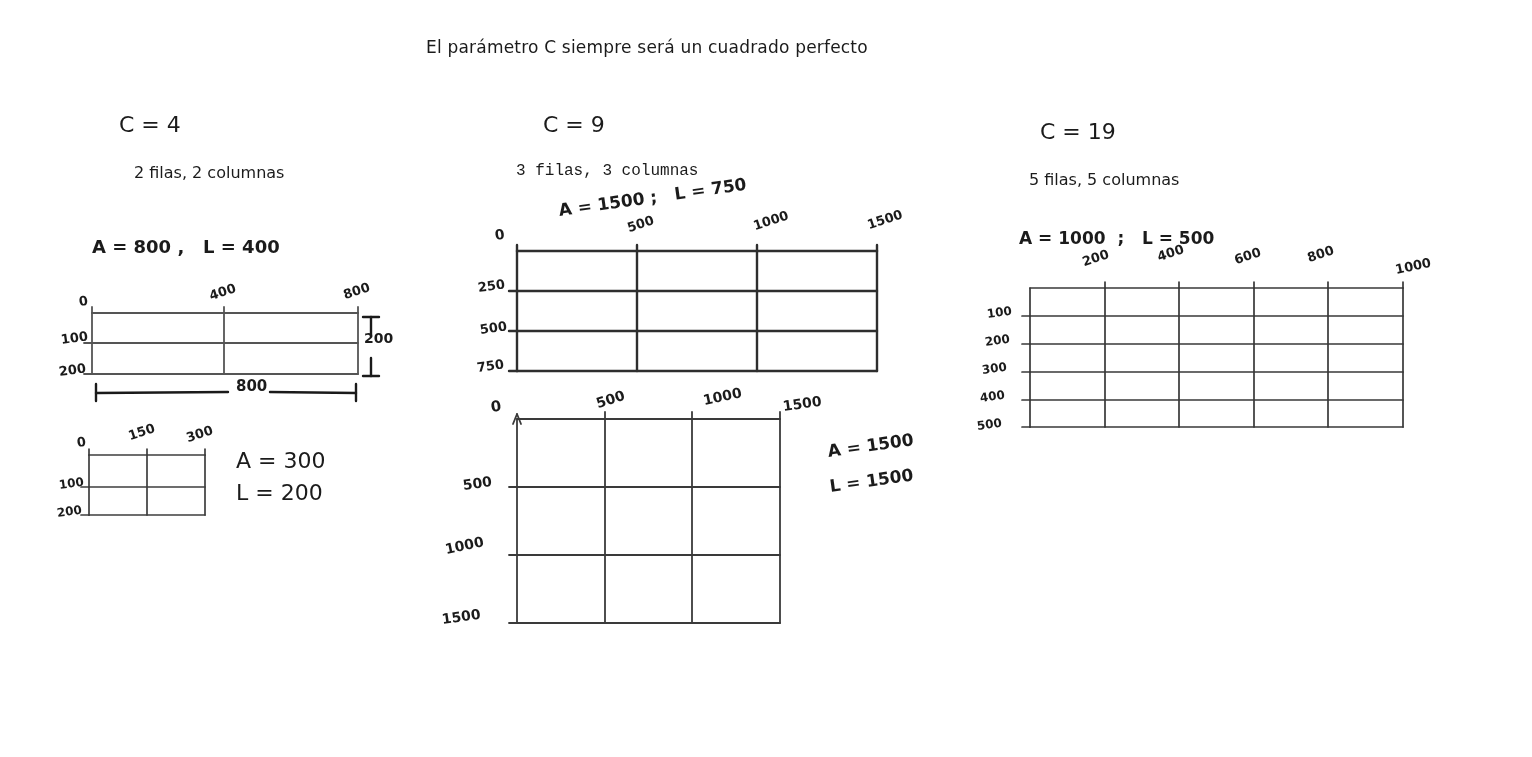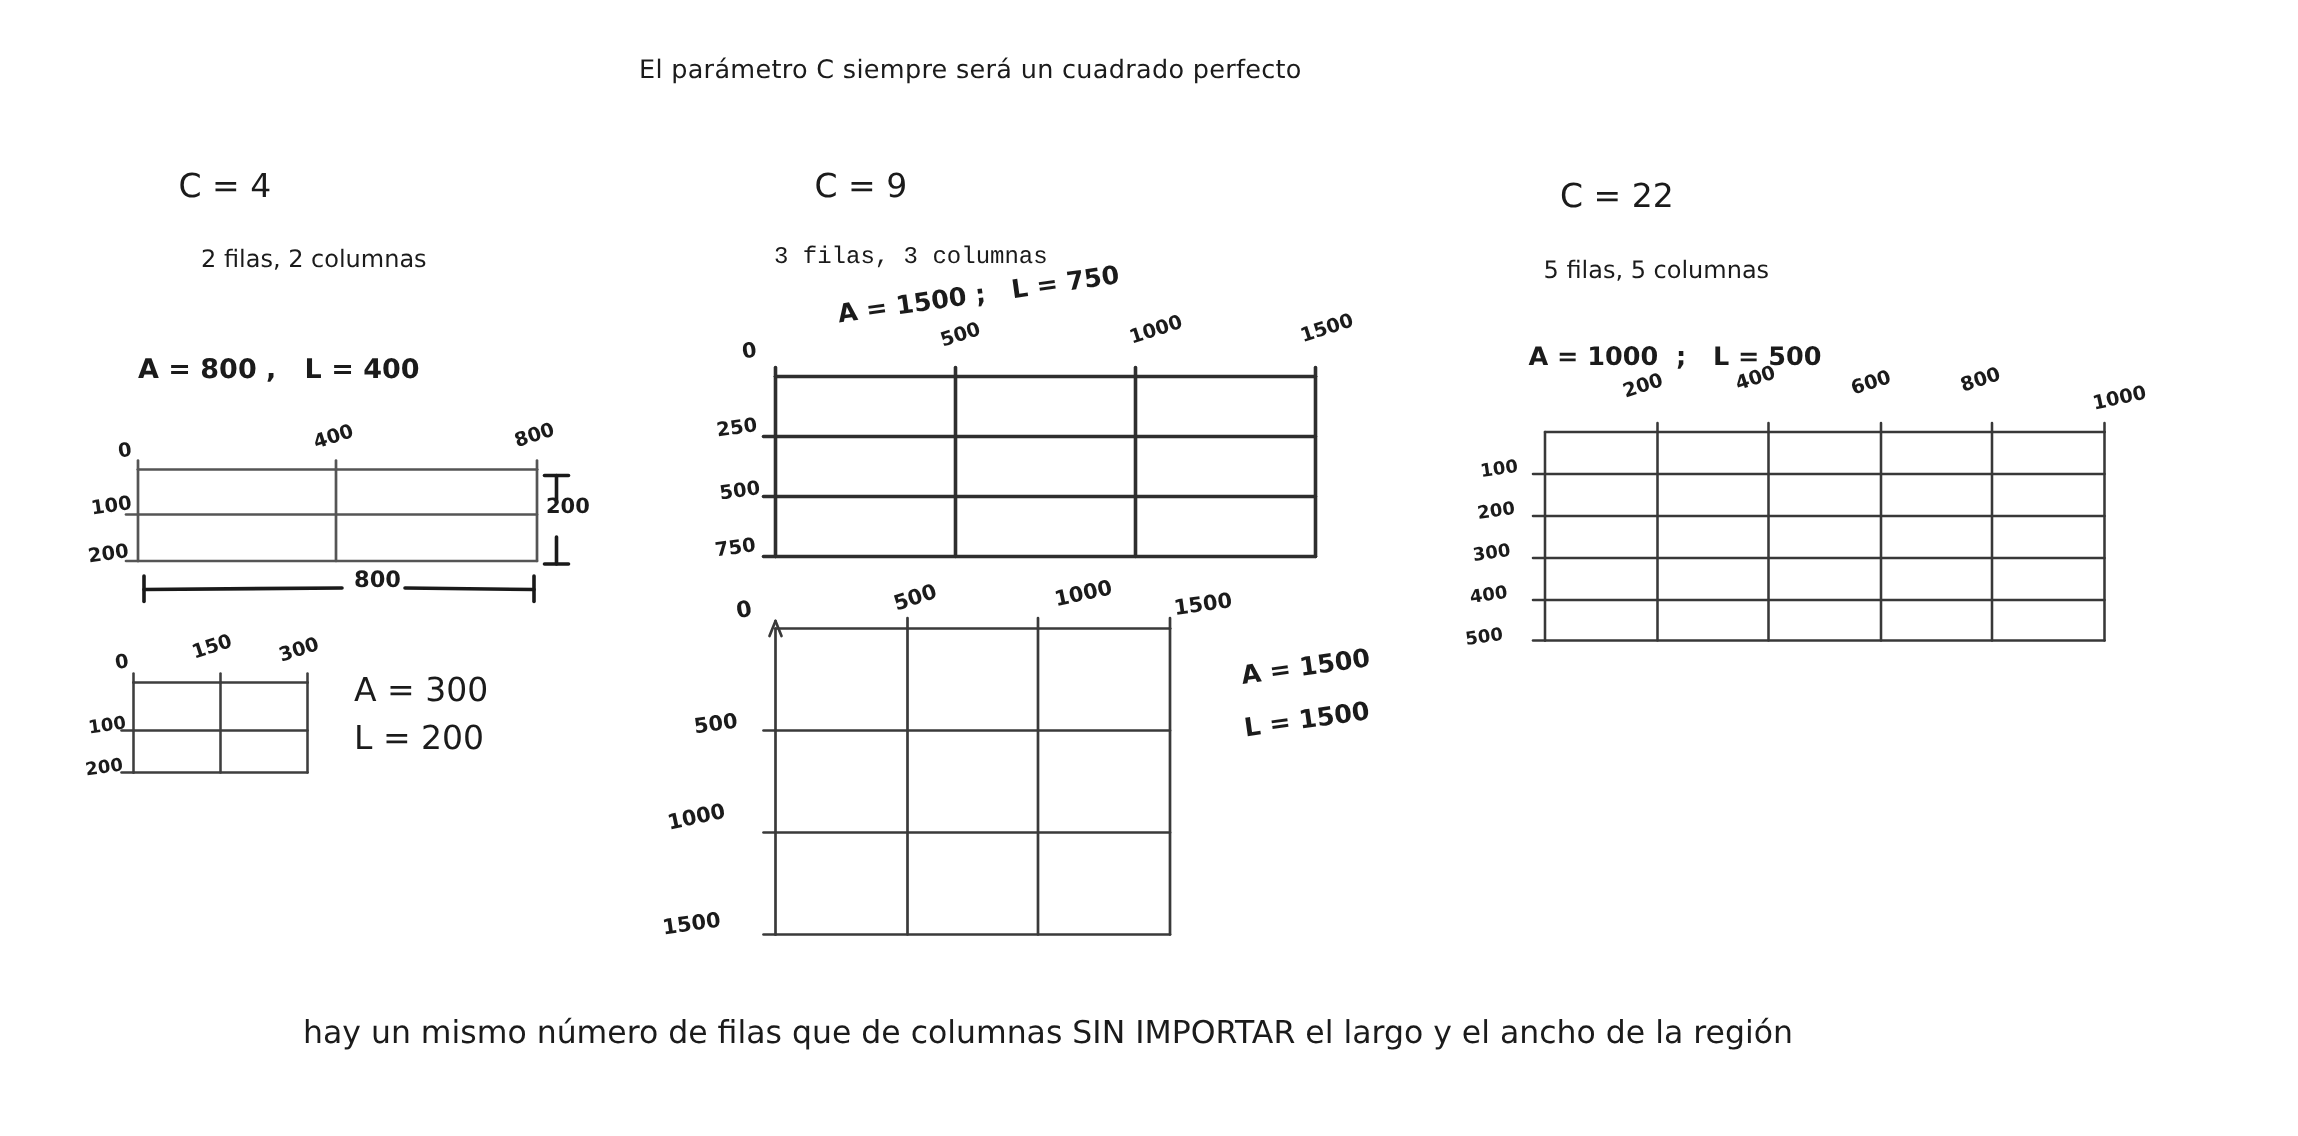--- a/index.html
+++ b/index.html
@@ -154,21 +154,21 @@
   <span class="lbl tick-lg r8" style="left:492px; top:399px;">0</span>
   <span class="lbl tick r18" style="left:599px; top:396px; font-size:14px;">500</span>
   <span class="lbl tick r12" style="left:705px; top:393px; font-size:14px;">1000</span>
   <span class="lbl tick r8" style="left:784px; top:399px; font-size:14px;">1500</span>
   <span class="lbl tick r8" style="left:464px; top:478px; font-size:14px;">500</span>
   <span class="lbl tick r12" style="left:447px; top:542px; font-size:14px;">1000</span>
   <span class="lbl tick r8" style="left:443px; top:612px; font-size:14px;">1500</span>
   <span class="lbl params r8" style="left:829px; top:442px;">A = 1500</span>
   <span class="lbl params r8" style="left:831px; top:477px;">L = 1500</span>
 
-  <div class="lbl clabel" style="left:1016px; top:120px;">C = 22</div>
+  <div class="lbl clabel" style="left:1016px; top:120px;">C = 19</div>
   <div class="lbl rowscols" style="left:1029px; top:171px;">5 filas, 5 columnas</div>
   <div class="lbl params" style="left:1019px; top:229px;">A = 1000  ;   L = 500</div>
 
   <svg class="grid" style="left:1020px; top:280px;" width="395" height="155">
     <g stroke="#383838" stroke-width="1.7" stroke-linecap="round">
       <line x1="10" y1="8" x2="10" y2="147"></line>
       <line x1="85" y1="8" x2="85" y2="147"></line>
       <line x1="159" y1="8" x2="159" y2="147"></line>
       <line x1="234" y1="8" x2="234" y2="147"></line>
       <line x1="308" y1="8" x2="308" y2="147"></line>
@@ -195,15 +195,14 @@
   <span class="lbl tick r18" style="left:1160px; top:250px;">400</span>
   <span class="lbl tick r18" style="left:1237px; top:253px;">600</span>
   <span class="lbl tick r18" style="left:1310px; top:251px;">800</span>
   <span class="lbl tick r12" style="left:1397px; top:263px;">1000</span>
   <span class="lbl tick-sm r8" style="left:988px; top:308px;">100</span>
   <span class="lbl tick-sm r8" style="left:986px; top:336px;">200</span>
   <span class="lbl tick-sm r8" style="left:983px; top:364px;">300</span>
   <span class="lbl tick-sm r8" style="left:981px; top:392px;">400</span>
   <span class="lbl tick-sm r8" style="left:978px; top:420px;">500</span>
 
-  <div class="lbl caption" style="left:202px; top:677px;">hay un mismo número de filas que de columnas SIN IMPORTAR el largo y el ancho de la región</div>
 
 </div>
 
 </body></html>

